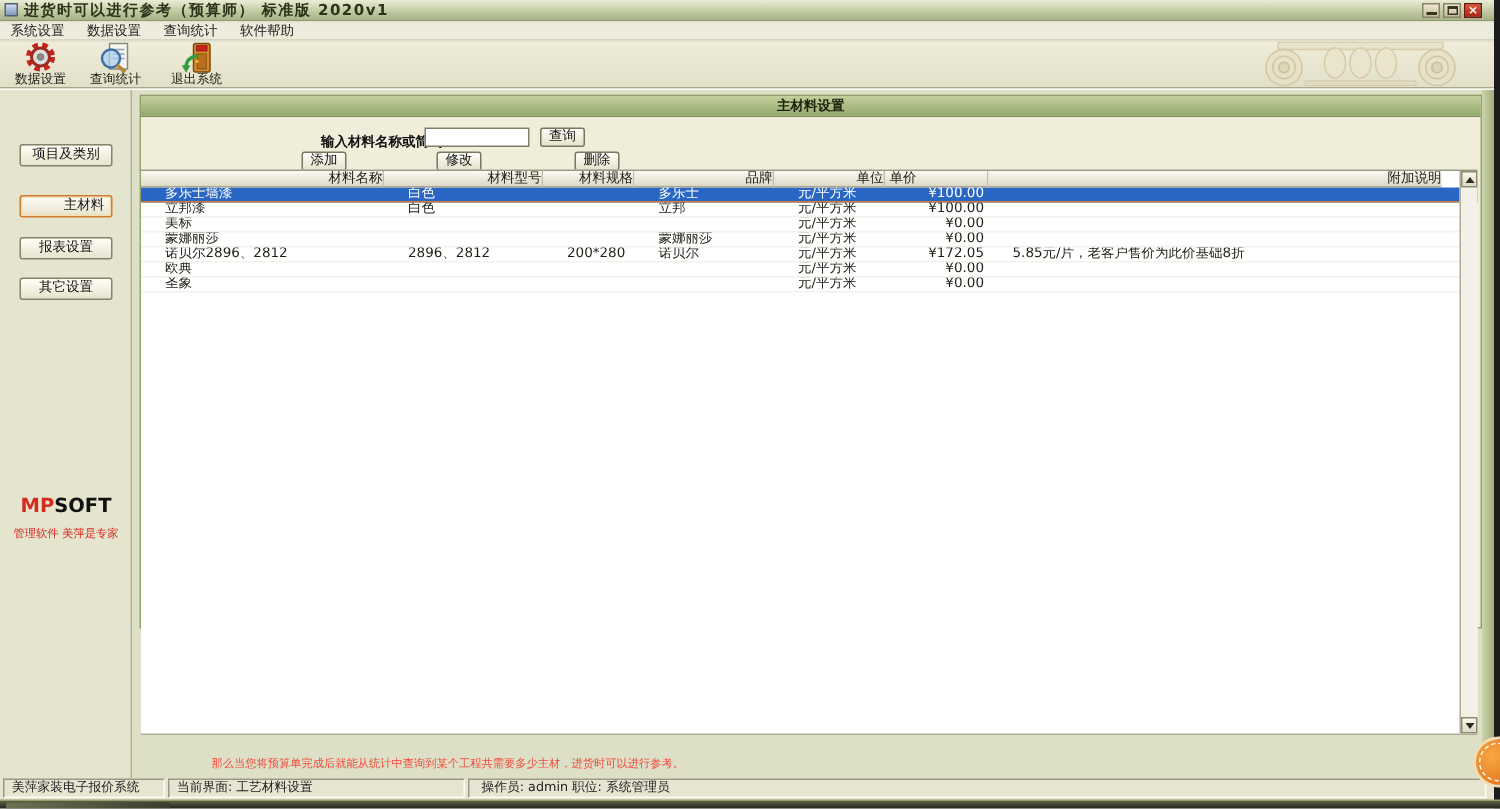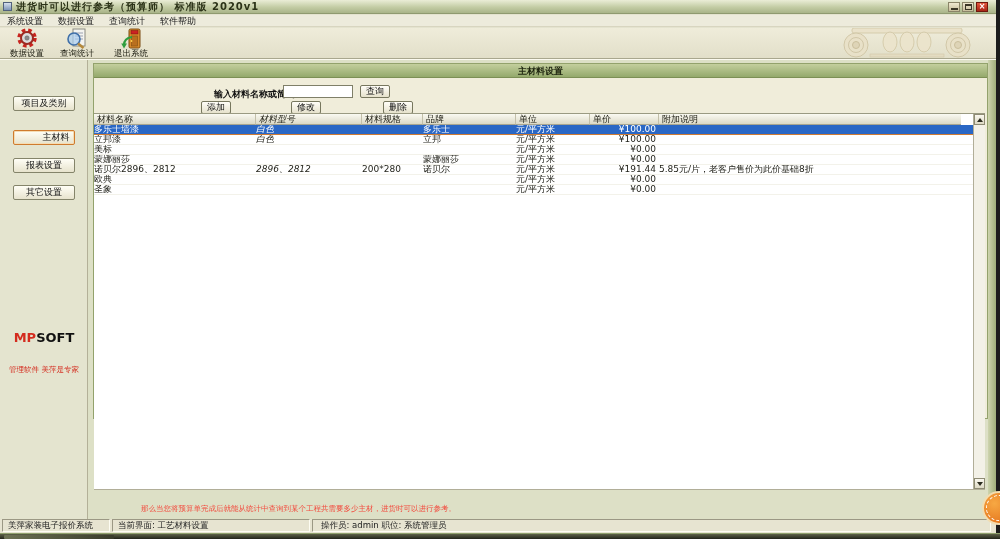--- a/index.html
+++ b/index.html
@@ -35,42 +35,42 @@
   .workspace { position:absolute; left:0; top:60px; width:996px; height:459px; background:#dde0c6; }
   .right-frame { position:absolute; right:0; top:0; width:8px; height:100%; background:linear-gradient(90deg,#ced4ae,#9fae7a); }
 
   .sidebar { position:absolute; left:0; top:0; width:88px; height:100%; background:#e4e4cf; border-right:1px solid #b3b098; }
   .side-btn { position:absolute; left:13px; width:62px; height:15px; font-size:9px; line-height:13px; text-align:center; color:#111;
     background:linear-gradient(#fffef6,#e7e3cd); border:1px solid #84846a; border-radius:2px; }
   .side-btn.active { border:1px solid #cf7b2e; box-shadow:inset 0 0 0 1px #f5ddb4; }
   .logo { position:absolute; left:0; top:270px; width:88px; text-align:center; }
   .logo .brand { font-size:13px; font-weight:bold; letter-spacing:0; color:#111; }
   .logo .brand .red { color:#d42b1e; }
-  .logo .tagline { font-size:7.5px; color:#d42b1e; margin-top:20px; white-space:nowrap; }
+  .logo .tagline { font-size:7.5px; color:#d42b1e; margin-top:6px; white-space:nowrap; }
 
   
   .panel { position:absolute; left:93px; top:3px; width:895px; height:356px; background:#f0edda; border:1px solid #93a26c; }
   .panel-header { height:14px; background:linear-gradient(#c4cf9d,#94a96c); border-bottom:1px solid #7c8f55;
     font-size:9px; font-weight:bold; color:#1d240e; text-align:center; line-height:14px; }
 
   .search-label { position:absolute; left:120px; top:24px; font-size:9px; font-weight:bold; color:#111; }
   .search-input { position:absolute; left:189px; top:21px; width:70px; height:13px; border:1px solid #7f7f68; background:#fff; font-size:9px; padding:0 2px; }
   .xp-btn { background:linear-gradient(#fffef8,#e6e2cc); border:1px solid #77775e; border-radius:2px; font-size:9px; line-height:11px; text-align:center; color:#111; position:absolute; height:13px; }
   .btn-query { left:266px; top:21px; width:30px; }
   .btn-add { left:107px; top:37px; width:30px; }
   .btn-edit { left:197px; top:37px; width:30px; }
   .btn-del { left:289px; top:37px; width:30px; }
 
   .table { position:absolute; left:0px; top:49px; width:891px; height:377px; background:#fff; border-top:1px solid #9a9a82; border-bottom:1px solid #b1ae98; }
   .thead { display:flex; height:11px; }
   .th { background:linear-gradient(#fafaf2,#dcd9c6); border-right:1px solid #c2bfa9; border-bottom:1px solid #a8a590;
-    font-size:9px; line-height:10px; padding-left:3px; color:#1c1c12; white-space:nowrap; overflow:hidden; }
+    font-size:9px; line-height:10px; padding-left:3px; color:#1c1c12; white-space:nowrap; overflow:hidden;text-align:right; }
   .tr { display:flex; height:10px; font-size:9px; line-height:9px; color:#1e1e16; border-bottom:1px solid #f3f2ea; }
-  .td { white-space:nowrap; overflow:hidden; padding-left:0; }
-  .c0{width:162px;} .c1{width:106px;font-style:italic;} .c2{width:61px;} .c3{width:93px;} .c4{width:74px;}
+  .td { white-space:nowrap; overflow:hidden; padding-left:16px; }
+  .c0{width:162px;} .c1{width:106px;} .c2{width:61px;} .c3{width:93px;} .c4{width:74px;}
   .c5{width:69px; text-align:right; padding-right:3px; padding-left:0;} .c6{width:302px;}
   .tr.selected { background:#2a67c5; color:#fff; border-bottom:1px solid #cf7b34; }
 
   .vscroll { position:absolute; right:0; top:0; width:12px; height:100%; background:#f3f1e7; border-left:1px solid #b1ae98; }
   .sb-btn { position:absolute; left:0px; width:11px; height:11px; background:linear-gradient(#faf8ef,#ddd9c4); border:1px solid #8e8b74; }
   .sb-up { top:0; } .sb-down { bottom:0; }
   .tri-up { position:absolute; left:2px; top:3px; width:0; height:0; border-left:3px solid transparent; border-right:3px solid transparent; border-bottom:4px solid #2b2b1e; }
   .tri-down { position:absolute; left:2px; top:3px; width:0; height:0; border-left:3px solid transparent; border-right:3px solid transparent; border-top:4px solid #2b2b1e; }
 
   .note-line { position:absolute; left:3px; font-size:7.5px; line-height:8px; color:#f24b3e; white-space:nowrap; }
@@ -243,21 +243,21 @@
             <div class="td c4">元/平方米</div>
             <div class="td c5">¥0.00</div>
             <div class="td c6"></div>
           </div>
           <div class="tr">
             <div class="td c0">诺贝尔2896、2812</div>
             <div class="td c1">2896、2812</div>
             <div class="td c2">200*280</div>
             <div class="td c3">诺贝尔</div>
             <div class="td c4">元/平方米</div>
-            <div class="td c5">¥191.44</div>
+            <div class="td c5">¥172.05</div>
             <div class="td c6">5.85元/片，老客户售价为此价基础8折</div>
           </div>
           <div class="tr">
             <div class="td c0">欧典</div>
             <div class="td c1"></div>
             <div class="td c2"></div>
             <div class="td c3"></div>
             <div class="td c4">元/平方米</div>
             <div class="td c5">¥0.00</div>
             <div class="td c6"></div>

